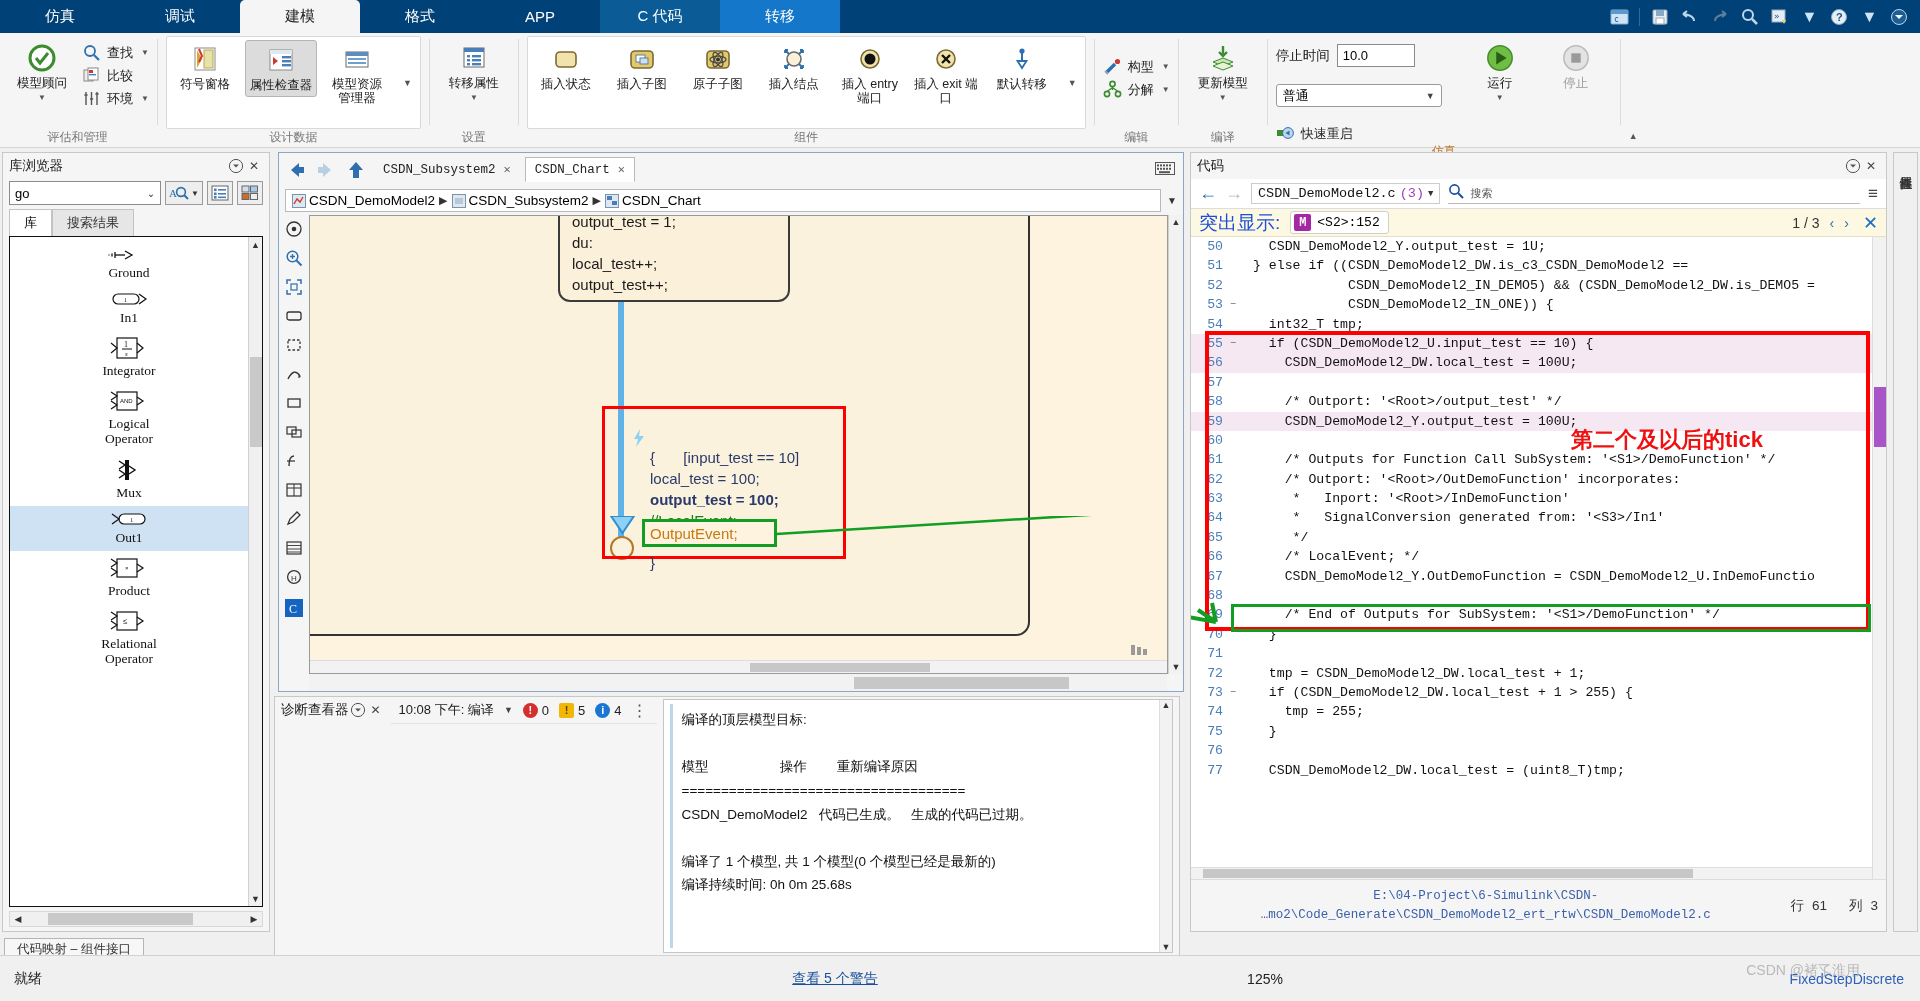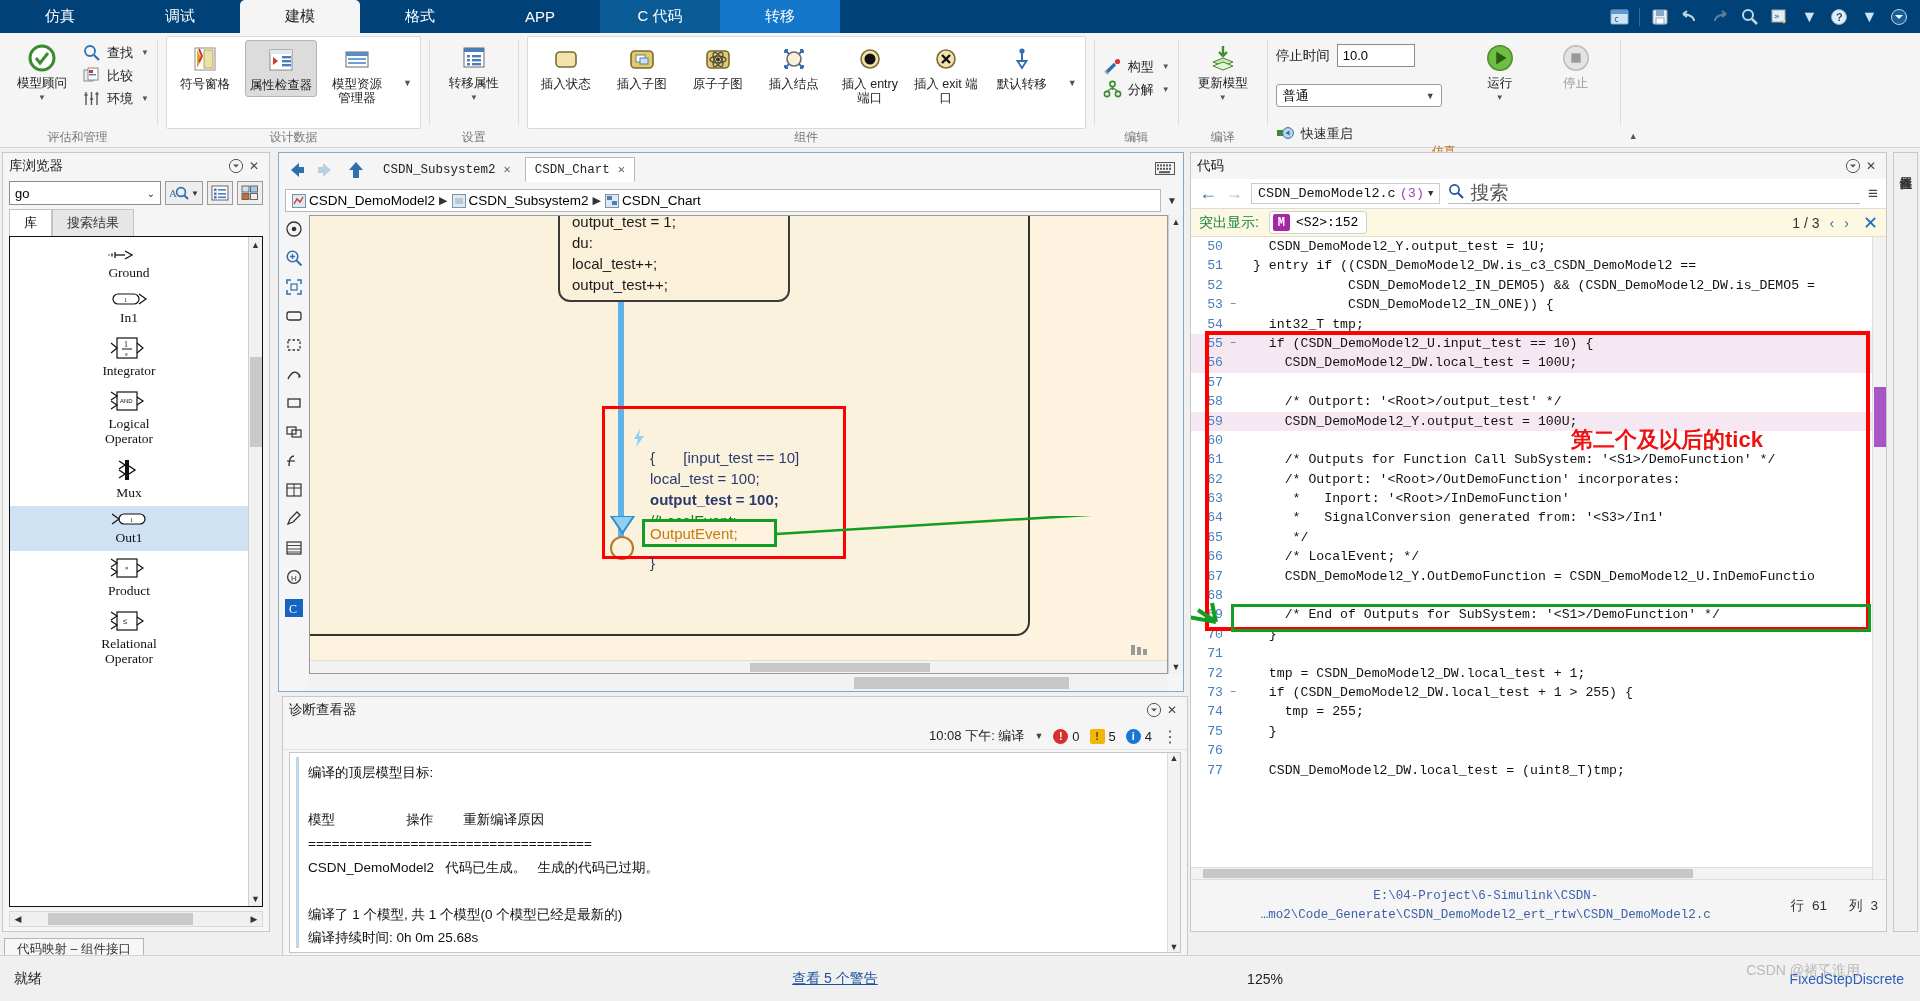--- a/index.html
+++ b/index.html
@@ -90,38 +90,38 @@
   .cvscroll { width:15px; background:#f2f2f2; border-left:1px solid #d0d0d0; position:relative; }
   .editorhscroll { height:17px; margin:0 16px 0 30px; background:#f2f2f2; display:flex; align-items:center; }
   .editorhscroll .thumb { height:12px; background:#c7c7c7; }
 
   .sfstate { position:absolute; background:#fbf0da; border:2px solid #3b3b3b; border-radius:12px; }
   .sftext { position:absolute; font-family:"Liberation Sans", sans-serif; font-size:15px; color:#1b1b1b; white-space:pre; line-height:1.42; }
   .redbox { position:absolute; border:3px solid #ff0000; }
   .greenbox { position:absolute; border:3px solid #119e22; background:#fdf3de; }
 
   
-  .diag { position:absolute; left:282px; top:696px; width:906px; height:264px; background:#f5f5f5; border:1px solid #c8c8c8; display:flex; flex-direction:column; }
+  .diag { position:absolute; left:274px; top:696px; width:906px; height:264px; background:#f5f5f5; border:1px solid #c8c8c8; display:flex; }
   .diagtool { height:27px; display:flex; align-items:center; padding:0 8px; gap:10px; justify-content:flex-end; border-bottom:1px solid #e2e2e2; }
   .diagtool .dsel { display:flex; align-items:center; gap:10px; font-size:13px; color:#222; }
   .badge { display:flex; align-items:center; gap:4px; font-size:13px; color:#222; }
   .dot { width:15px; height:15px; border-radius:50%; display:flex; align-items:center; justify-content:center; color:#fff; font-size:11px; font-weight:bold; }
   .diagbody { flex:1; margin:2px 6px 6px 6px; background:#fff; border:1px solid #c5c5c5; position:relative; overflow:hidden; }
   .diagtext { position:absolute; left:18px; top:8px; right:18px; font-size:13.5px; color:#111; line-height:1.75; white-space:pre; }
   .diagbar { position:absolute; left:6px; top:4px; bottom:4px; width:3px; background:#bcd6ea; }
 
   
   .codepanel { position:absolute; left:1190px; top:152px; width:697px; height:780px; background:#f5f5f5; border:1px solid #c8c8c8; display:flex; flex-direction:column; }
   .coderow { height:30px; display:flex; align-items:center; gap:8px; padding:0 8px; background:#fff; border-bottom:1px solid #ddd; }
   .coderow .fileSel { display:flex; align-items:center; gap:4px; font-family:"Liberation Mono", monospace; font-size:13.5px; color:#111; border:1px solid #ccc; padding:2px 6px; }
   .coderow .paren { color:#a040c0; }
   .searchbox { flex:1; display:flex; align-items:center; gap:6px; border-bottom:1px solid #bbb; height:21px; }
-  .searchbox .ph { color:#555; font-size:19px; }
+  .searchbox .ph { color:#555; font-size:11px; }
   .hlrow { height:28px; background:#fdf8e2; display:flex; align-items:center; padding:0 8px; gap:10px; border-bottom:1px solid #e6dfc3; }
-  .hlrow .lbl { font-size:14px; color:#15803d; }
+  .hlrow .lbl { font-size:19px; color:#1d4ed8; }
   .chip { display:flex; align-items:center; gap:6px; border:1px solid #cfcfcf; background:#fff; border-radius:3px; padding:2px 8px 2px 3px; font-family:"Liberation Mono", monospace; font-size:13px; }
   .chip .m { width:17px; height:17px; background:#a428a4; color:#fff; font-size:12px; font-weight:bold; display:flex; align-items:center; justify-content:center; border-radius:2px; }
   .hlrow .pg { margin-left:auto; display:flex; align-items:center; gap:10px; font-size:14px; color:#333; }
   .codescroll { flex:1; position:relative; overflow:hidden; background:#fff; }
   .codelines { position:absolute; left:0; top:0; right:0; font-family:"Liberation Mono", monospace; font-size:13.2px; line-height:19.4px; }
   .cl { height:19.4px; display:flex; align-items:flex-start; white-space:pre; }
   .cl .ln { width:36px; text-align:right; color:#4a7ebb; padding-right:4px; flex:0 0 36px; }
   .cl .fold { width:12px; text-align:center; color:#666; font-size:10px; flex:0 0 12px; }
   .cl .txt { padding-left:14px; color:#111; }
   .cl.hl { background:#f6e8f3; }
@@ -979,21 +979,21 @@
     <span class="pg">
       <span>1 / 3</span>
       <span style="color:#2f6fae">‹</span>
       <span style="color:#2f6fae">›</span>
       <span style="color:#1b6fc4;font-size:18px;padding-left:4px">✕</span>
     </span>
   </div>
   <div class="codescroll">
     <div class="codelines">
       <div class="cl"><span class="ln">50</span><span class="fold"></span><span class="txt">  CSDN_DemoModel2_Y.output_test = 1U;</span></div>
-      <div class="cl"><span class="ln">51</span><span class="fold"></span><span class="txt">} entry if ((CSDN_DemoModel2_DW.is_c3_CSDN_DemoModel2 ==</span></div>
+      <div class="cl"><span class="ln">51</span><span class="fold"></span><span class="txt">} else if ((CSDN_DemoModel2_DW.is_c3_CSDN_DemoModel2 ==</span></div>
       <div class="cl"><span class="ln">52</span><span class="fold"></span><span class="txt">            CSDN_DemoModel2_IN_DEMO5) &amp;&amp; (CSDN_DemoModel2_DW.is_DEMO5 =</span></div>
       <div class="cl"><span class="ln">53</span><span class="fold">−</span><span class="txt">            CSDN_DemoModel2_IN_ONE)) {</span></div>
       <div class="cl"><span class="ln">54</span><span class="fold"></span><span class="txt">  int32_T tmp;</span></div>
       <div class="cl hl"><span class="ln">55</span><span class="fold">−</span><span class="txt">  if (CSDN_DemoModel2_U.input_test == 10) {</span></div>
       <div class="cl hl"><span class="ln">56</span><span class="fold"></span><span class="txt">    CSDN_DemoModel2_DW.local_test = 100U;</span></div>
       <div class="cl"><span class="ln">57</span><span class="fold"></span><span class="txt"></span></div>
       <div class="cl"><span class="ln">58</span><span class="fold"></span><span class="txt cm">    /* Outport: '&lt;Root&gt;/output_test' */</span></div>
       <div class="cl hl"><span class="ln">59</span><span class="fold"></span><span class="txt">    CSDN_DemoModel2_Y.output_test = 100U;</span></div>
       <div class="cl"><span class="ln">60</span><span class="fold"></span><span class="txt"></span></div>
       <div class="cl"><span class="ln">61</span><span class="fold"></span><span class="txt cm">    /* Outputs for Function Call SubSystem: '&lt;S1&gt;/DemoFunction' */</span></div>

